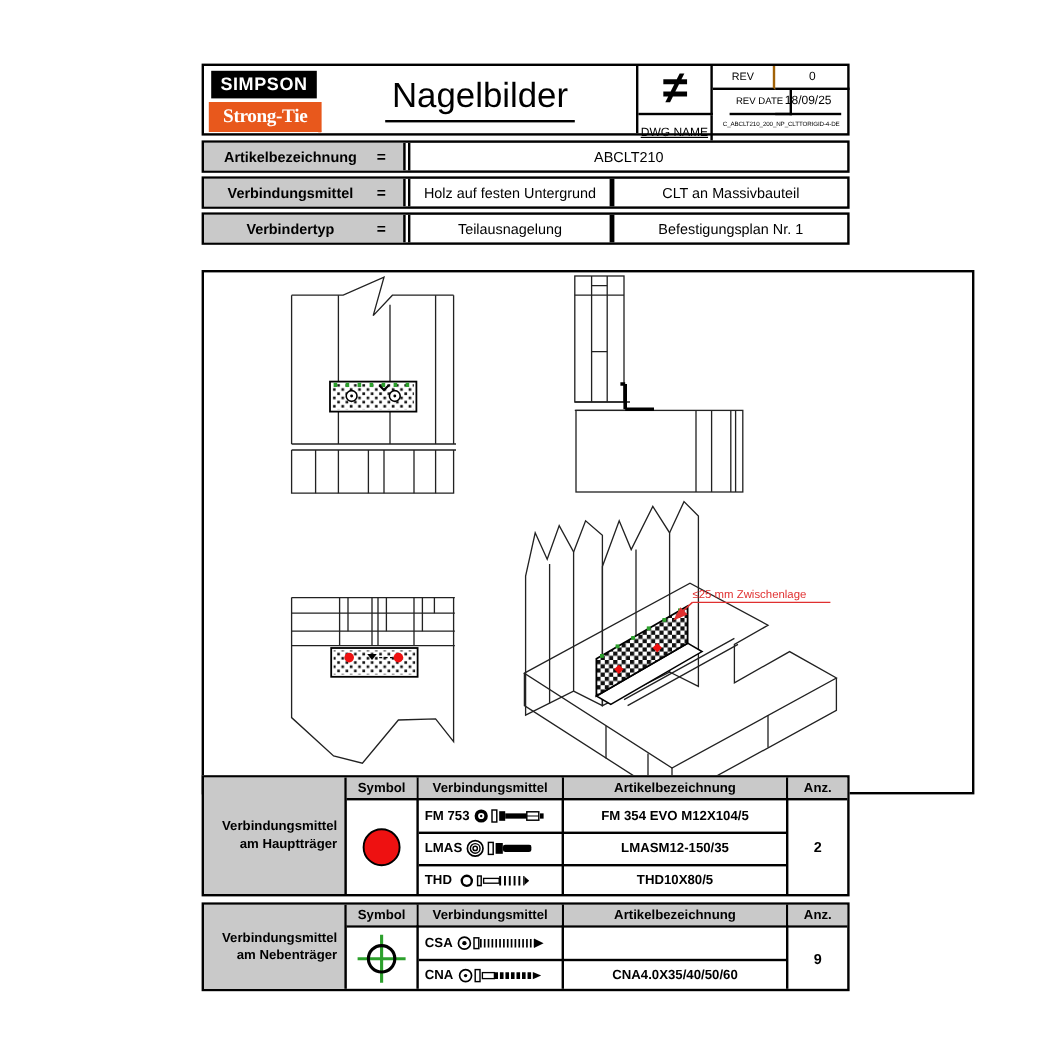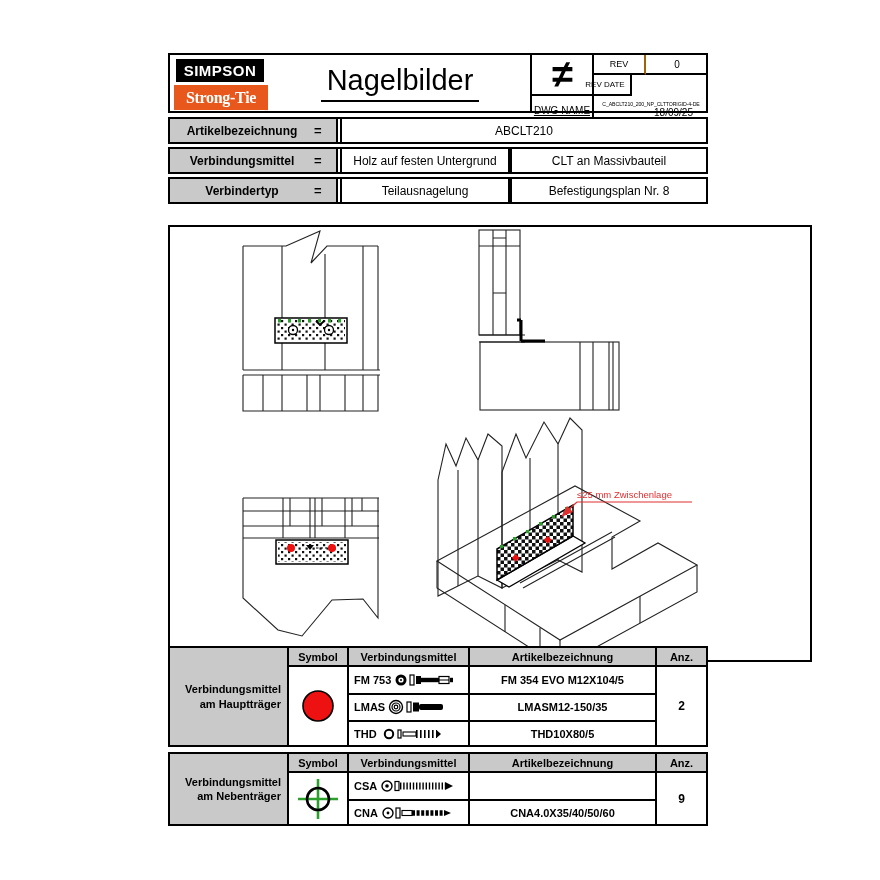--- a/index.html
+++ b/index.html
@@ -20,22 +20,22 @@
             display:flex;align-items:center;justify-content:center;letter-spacing:-.3px;}
   #logo-reg{position:absolute;left:95px;top:52px;font-size:4px;color:#e8581c;}
   #ttl{position:absolute;left:104px;top:9px;width:252px;text-align:center;}
   #ttl span{display:inline-block;font-size:29px;border-bottom:2px solid #000;padding:0 6px 3px 6px;}
   #revblk{position:absolute;left:360px;top:0;width:176px;height:56px;border-left:2px solid #000;}
   .rc{position:absolute;box-sizing:border-box;display:flex;align-items:center;justify-content:center;}
   #ne-cell{left:0;top:0;width:62px;height:41px;border-right:2px solid #000;border-bottom:2px solid #000;
            font-size:38px;font-weight:900;font-style:italic;}
   #rev-l{left:62px;top:0;width:52px;height:20px;border-right:2px solid #a16207;border-bottom:2px solid #000;font-size:9px;}
   #rev-v{left:114px;top:0;width:62px;height:20px;border-bottom:2px solid #000;font-size:10px;}
-  #rd-l{left:48px;top:20px;width:52px;height:21px;border-right:2px solid #000;border-bottom:2px solid #000;font-size:8px;}
-  #rd-v{left:114px;top:20px;width:55px;height:21px;border-bottom:2px solid #000;font-size:10px;margin-top:28px;}
+  #rd-l{left:76px;top:20px;width:52px;height:21px;border-right:2px solid #000;border-bottom:2px solid #000;font-size:8px;}
+  #rd-v{left:114px;top:20px;width:55px;height:21px;border-bottom:2px solid #000;font-size:10px;}
   #dwg-l{left:0;top:41px;width:62px;height:29px;border-right:2px solid #000;font-size:10px;text-decoration:underline;}
   #dwg-v{left:62px;top:41px;width:114px;height:15px;font-size:5.2px;letter-spacing:-.1px;white-space:nowrap;}
 
   
   .mrow{left:168px;width:540px;height:27px;}
   .mlabel{position:absolute;left:0;top:0;width:166px;height:100%;border-right:2px solid #000;
           display:flex;align-items:center;}
   .mlabel .lt{flex:1;text-align:center;font-weight:bold;font-size:12px;}
   .mlabel .eq{width:22px;text-align:left;font-weight:bold;font-size:13px;}
   .vcell{position:absolute;top:0;bottom:0;border-left:2px solid #000;display:flex;align-items:center;
@@ -94,21 +94,21 @@
     </div>
     <div class="vcell" style="left:340px;right:0">CLT an Massivbauteil</div>
     <div class="vcell" style="left:170px;width:166px;border-right:2px solid #000">Holz auf festen Untergrund</div>
   </div>
   <div class="abs b2 mrow" style="top:177px">
     <div class="mlabel gray">
       <span class="lt">Verbindertyp</span>
       <span class="eq">=</span>
     </div>
     <div class="vcell" style="left:170px;width:166px;border-right:2px solid #000">Teilausnagelung</div>
-    <div class="vcell" style="left:340px;right:0">Befestigungsplan Nr.  8</div>
+    <div class="vcell" style="left:340px;right:0">Befestigungsplan Nr.  1</div>
   </div>
 
   <div class="abs b2" id="draw">
     <svg width="536" height="433" viewBox="0 0 536 433">
       <defs>
         <pattern id="dots" width="7" height="7" patternUnits="userSpaceOnUse">
           <rect x="1" y="1" width="2.2" height="2.2" fill="#111"></rect>
           <rect x="4.5" y="4.5" width="2.2" height="2.2" fill="#111"></rect>
         </pattern>
         <pattern id="checker" width="7" height="7" patternUnits="userSpaceOnUse">

